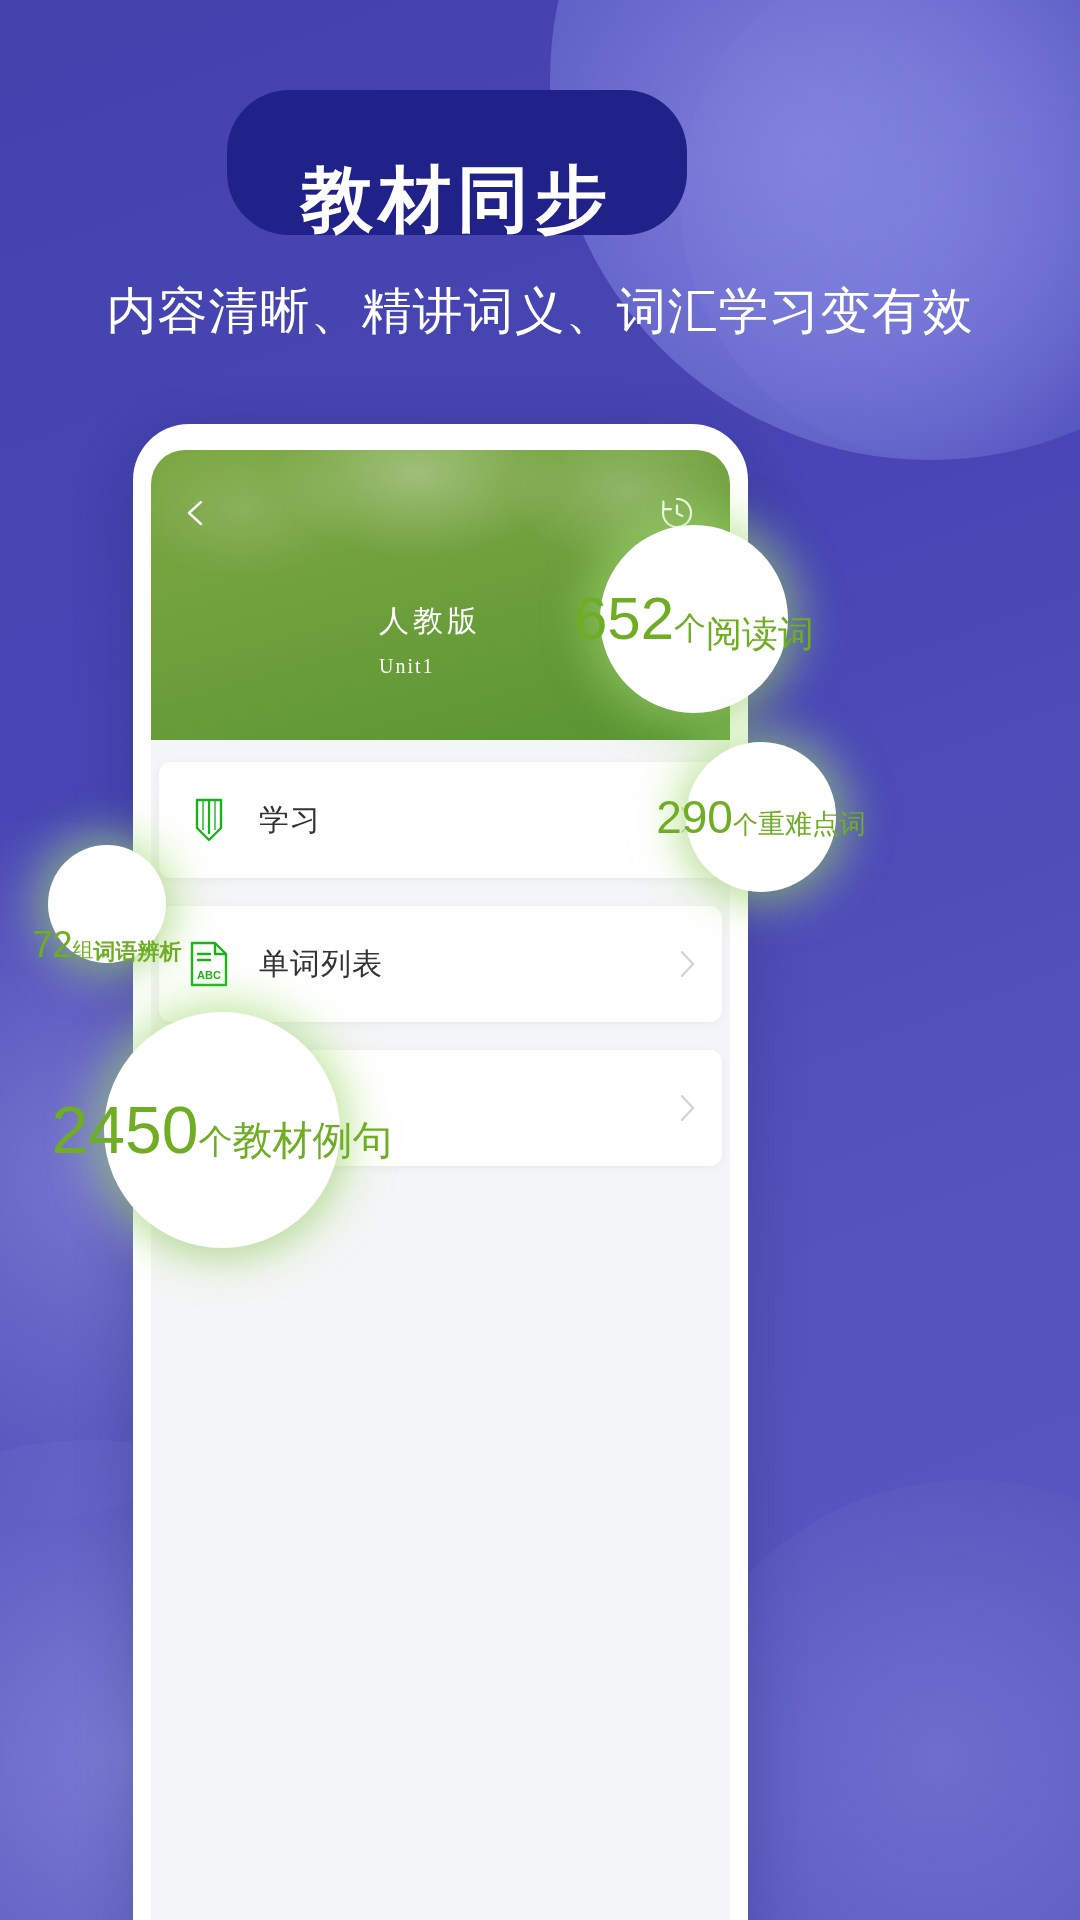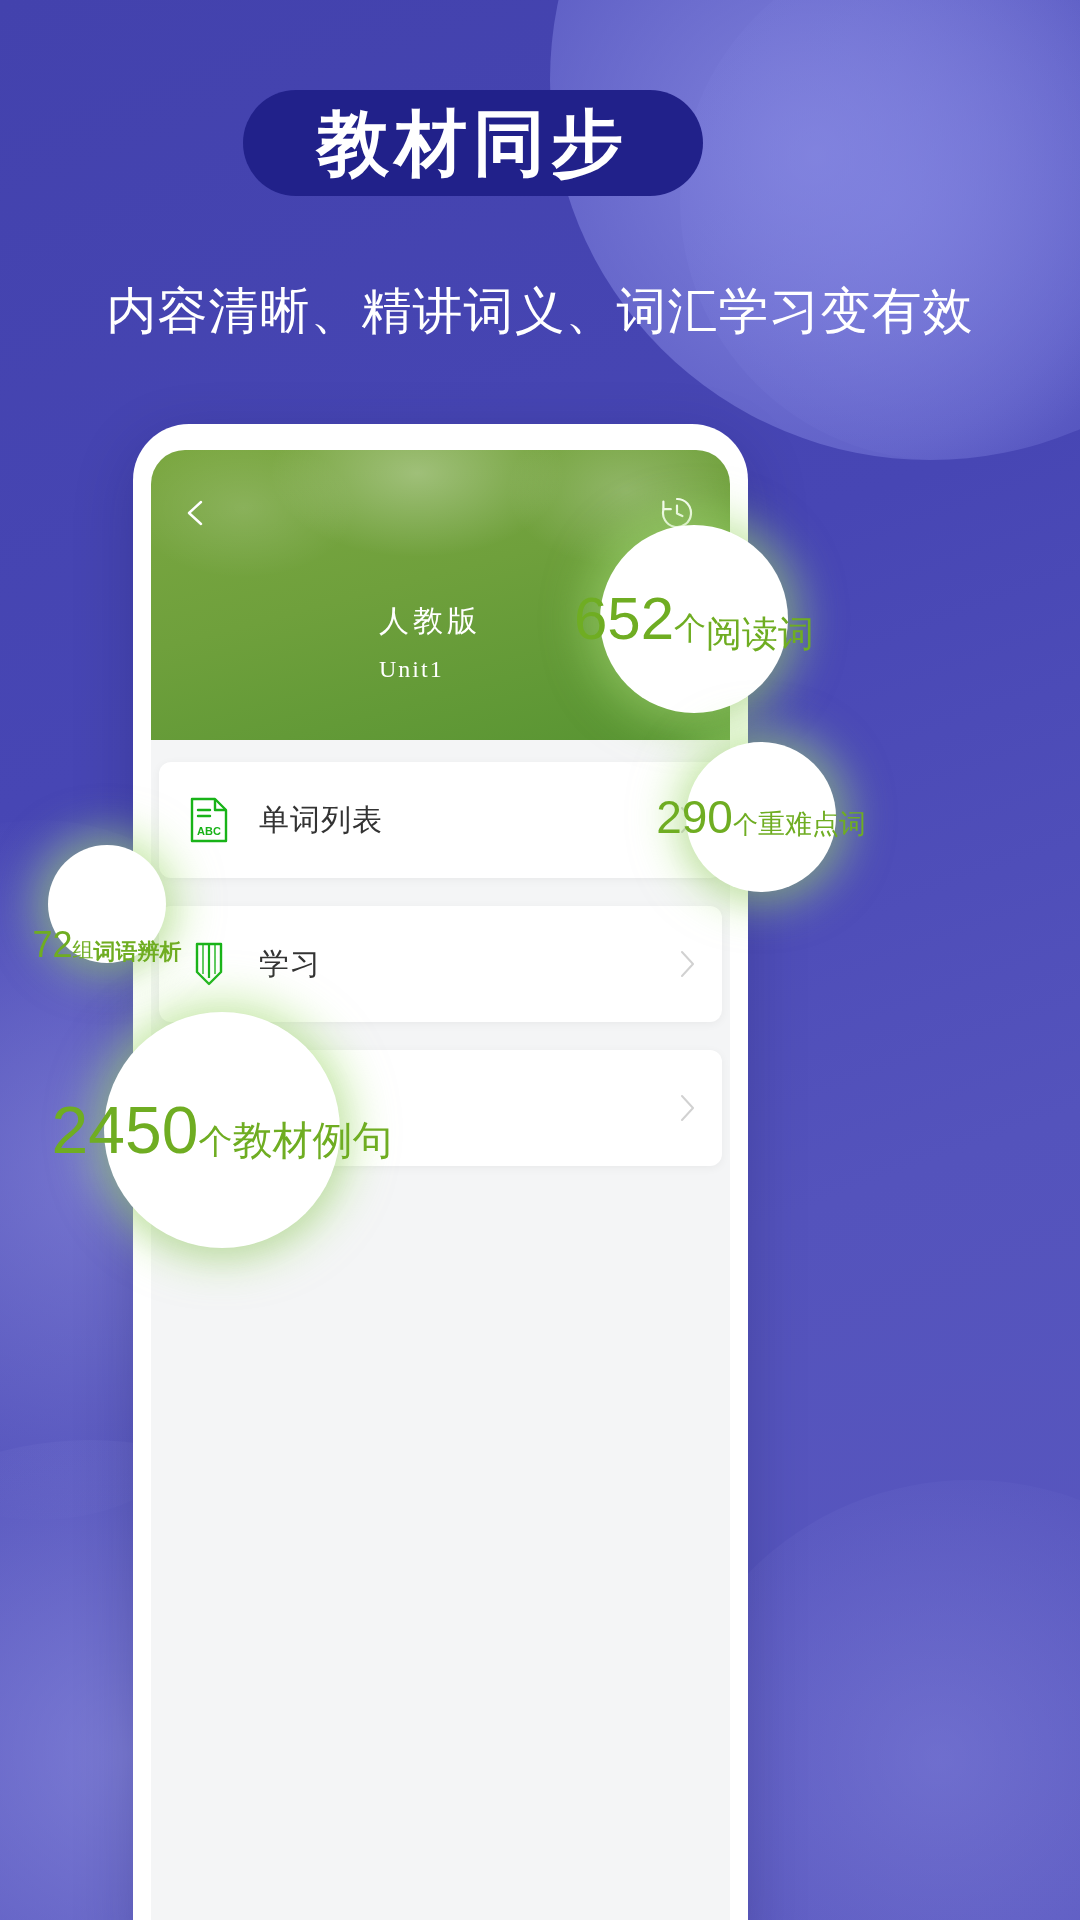--- a/index.html
+++ b/index.html
@@ -34,25 +34,25 @@
     width:700px; height:700px; left:-260px; bottom:-220px;
     background:radial-gradient(circle at 55% 45%, rgba(146,147,226,.60) 0%, rgba(120,121,214,0) 70%);
   }
   .blob-br{
     width:620px; height:620px; right:-200px; bottom:-180px;
     background:radial-gradient(circle at 45% 45%, rgba(138,139,224,.45) 0%, rgba(120,121,214,0) 70%);
   }
 
   
   #header-title-pill{
-    position:absolute; left:243px; top:90px;
-    width:460px; height:106px;
+    position:absolute; left:227px; top:90px;
+    width:460px; height:145px;
     background:#21218A;
     border-radius:62px;
-    display:flex; align-items:center; justify-content:center;
+    display:flex; align-items:flex-end; justify-content:center;
   }
   #header-title-pill .txt{
     color:#FFFFFF;
     font-size:72px;
     font-weight:bold;
     letter-spacing:6px;
     line-height:1;
     white-space:nowrap;
   }
   #subtitle{
@@ -125,21 +125,21 @@
     background:linear-gradient(170deg,#E3F2D6 0%,#A9DC85 38%,#67C756 68%,#3EBC48 100%);
   }
   .bc-globe svg{ position:absolute; inset:0; width:100%; height:100%; }
 
   #hero-text{
     position:absolute; left:228px; top:148px;
     color:#FFFFFF;
     font-family:Liberation Serif, serif;
   }
   #hero-publisher{ font-size:30px; letter-spacing:4px; line-height:1.5; }
-  #hero-unit{ font-size:24px; letter-spacing:2px; line-height:1.5; margin-top:8px; }
+  #hero-unit{ font-size:20px; letter-spacing:2px; line-height:1.5; margin-top:8px; }
 
   
   #menu-list{ padding:0 8px; }
   .menu-card{
     position:relative;
     margin:28px 0 0 0;
     height:116px;
     background:#FFFFFF;
     border-radius:12px;
     box-shadow:0 2px 10px rgba(0,0,0,.05);
@@ -242,44 +242,44 @@
       <div id="hero-text">
         <div id="hero-publisher">人教版</div>
         <div id="hero-unit">Unit1</div>
       </div>
     </div>
 
     <div id="menu-list">
 
       <div class="menu-card">
         <svg class="menu-icon" viewBox="0 0 40 46">
+          <path d="M8 3 h24 v28 l-12 12 l-12 -12z" fill="none" stroke="#18B318" stroke-width="2.4" stroke-linejoin="round"></path>
+          <path d="M20 3 v34" stroke="#18B318" stroke-width="2.2"></path>
+          <path d="M14 3 v30 M26 3 v30" stroke="#18B318" stroke-width="1.6" opacity=".85"></path>
+        </svg>
+        <div class="menu-label">学习</div>
+        <svg class="menu-chevron" viewBox="0 0 16 28">
+          <path d="M2 2 L13 14 L2 26" fill="none" stroke="#9a9a9a" stroke-width="2" stroke-linecap="round" stroke-linejoin="round"></path>
+        </svg>
+      </div>
+
+      <div class="menu-card">
+        <svg class="menu-icon" viewBox="0 0 40 46">
           <path d="M3 2 h23 l11 11 v31 h-34z" fill="none" stroke="#18B318" stroke-width="2.4" stroke-linejoin="round"></path>
           <path d="M26 2 v11 h11" fill="none" stroke="#18B318" stroke-width="2.4" stroke-linejoin="round"></path>
           <path d="M9 13 h12 M9 19 h12" stroke="#18B318" stroke-width="2.4" stroke-linecap="round"></path>
           <text x="20" y="38" font-family="Liberation Sans, sans-serif" font-size="11" font-weight="bold" fill="#18B318" text-anchor="middle">ABC</text>
         </svg>
         <div class="menu-label">单词列表</div>
         <svg class="menu-chevron" viewBox="0 0 16 28">
           <path d="M2 2 L13 14 L2 26" fill="none" stroke="#9a9a9a" stroke-width="2" stroke-linecap="round" stroke-linejoin="round"></path>
         </svg>
       </div>
 
       <div class="menu-card">
-        <svg class="menu-icon" viewBox="0 0 40 46">
-          <path d="M8 3 h24 v28 l-12 12 l-12 -12z" fill="none" stroke="#18B318" stroke-width="2.4" stroke-linejoin="round"></path>
-          <path d="M20 3 v34" stroke="#18B318" stroke-width="2.2"></path>
-          <path d="M14 3 v30 M26 3 v30" stroke="#18B318" stroke-width="1.6" opacity=".85"></path>
-        </svg>
-        <div class="menu-label">学习</div>
-        <svg class="menu-chevron" viewBox="0 0 16 28">
-          <path d="M2 2 L13 14 L2 26" fill="none" stroke="#9a9a9a" stroke-width="2" stroke-linecap="round" stroke-linejoin="round"></path>
-        </svg>
-      </div>
-
-      <div class="menu-card">
         <div class="menu-label"></div>
         <svg class="menu-chevron" viewBox="0 0 16 28">
           <path d="M2 2 L13 14 L2 26" fill="none" stroke="#9a9a9a" stroke-width="2" stroke-linecap="round" stroke-linejoin="round"></path>
         </svg>
       </div>
 
     </div>
   </div>
 </div>
 

